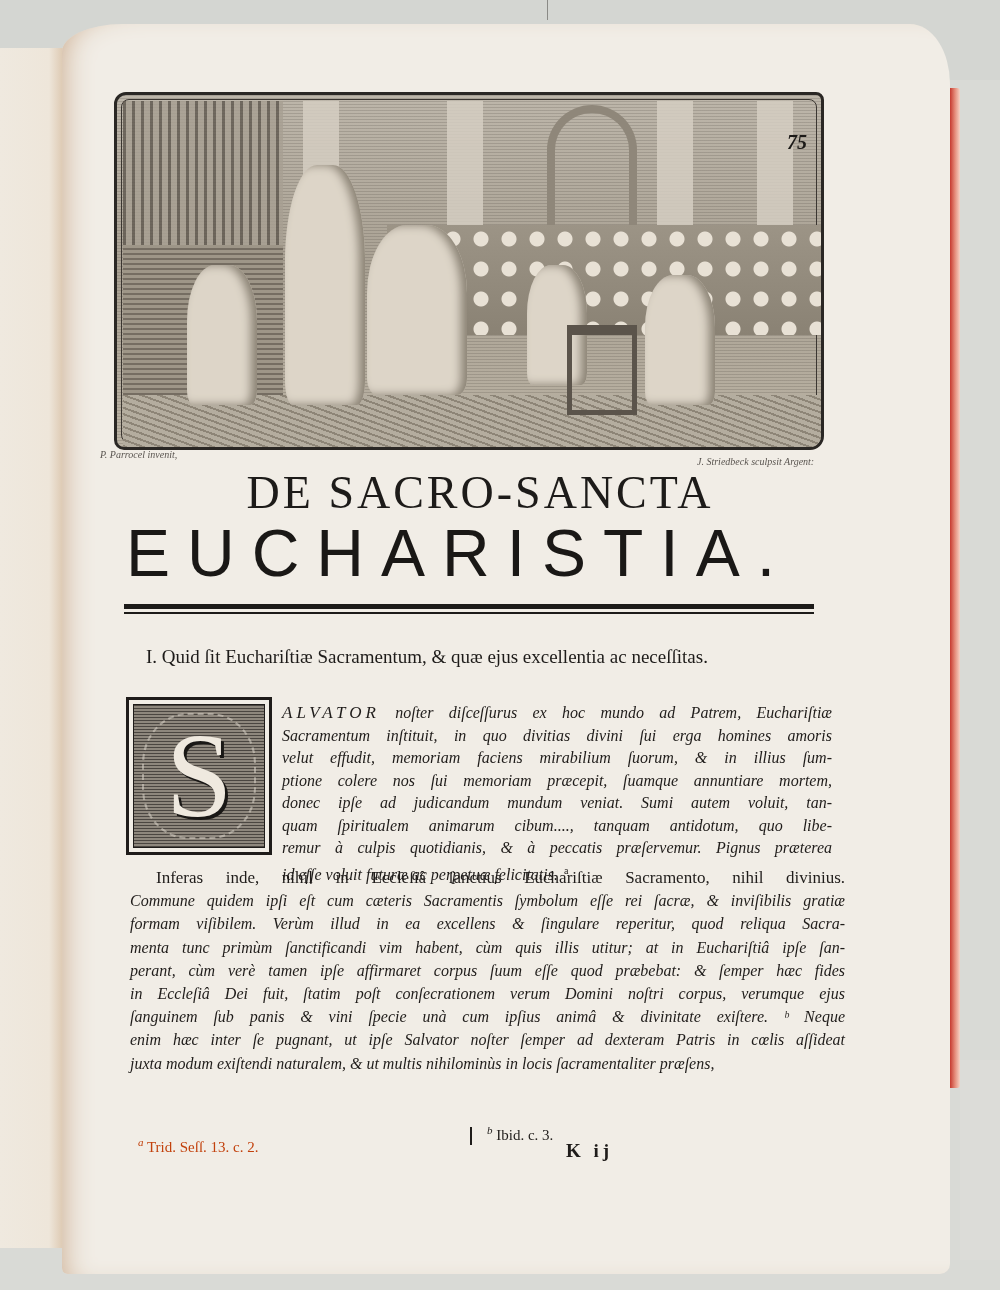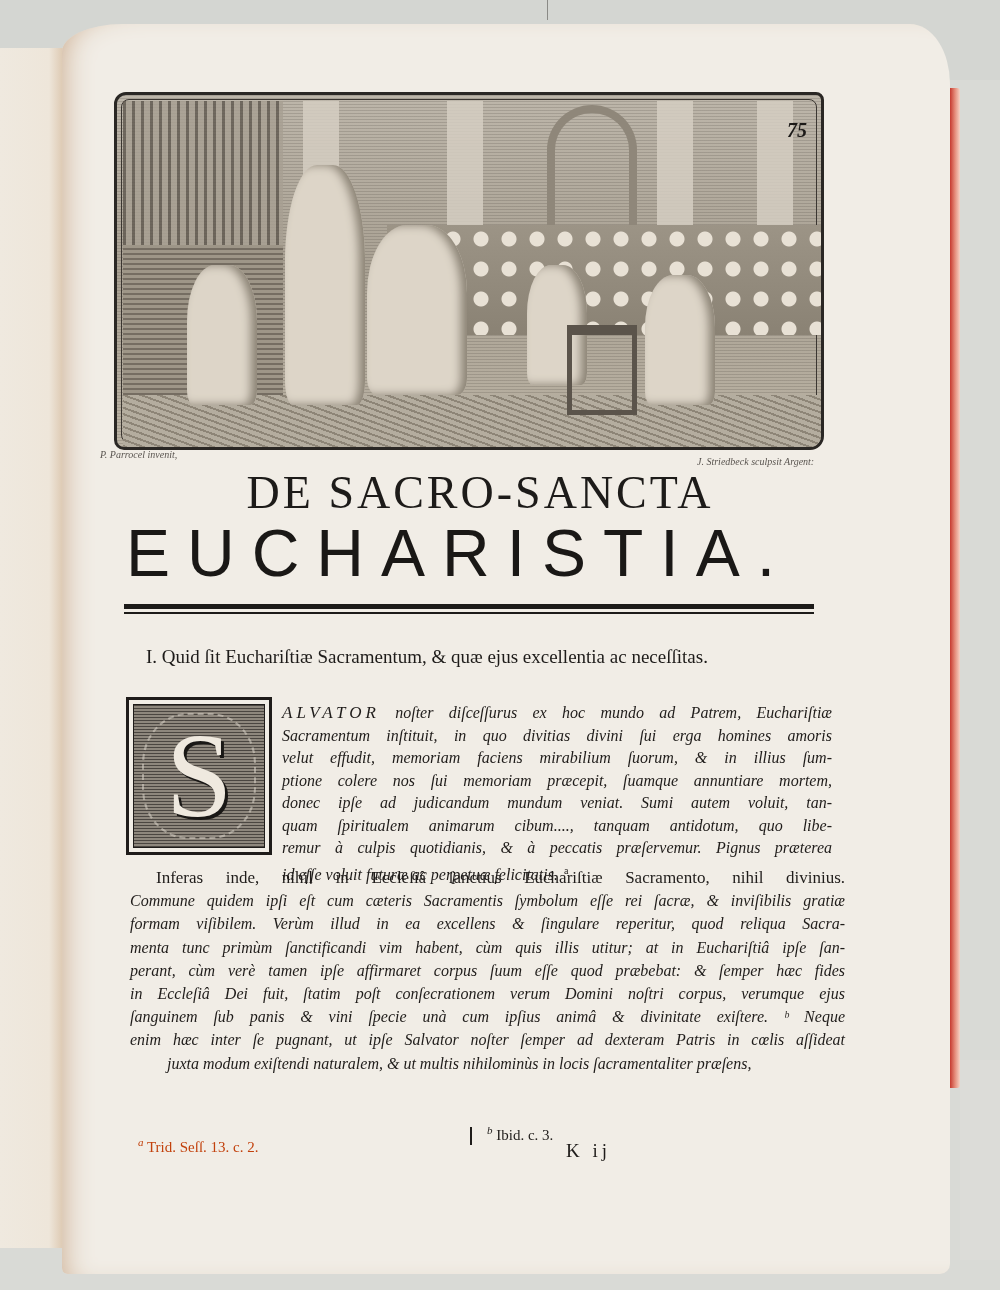--- a/index.html
+++ b/index.html
@@ -67,21 +67,21 @@
       radial-gradient(circle at 10px 14px, #e8e1d5 7px, transparent 8px) 0 0 / 28px 30px,
       linear-gradient(180deg, #9c9486, #8a8274);
   }
   .eng-floor {
     position: absolute; left: 6px; top: 300px; width: 700px; height: 52px;
     background: repeating-linear-gradient(20deg, #8d8577 0 2px, #b4ad9f 2px 6px);
   }
   .eng-figure { position: absolute; background: #ddd5c8; border-radius: 40% 40% 10% 10%; box-shadow: inset -6px 0 10px #8a8274; }
   .eng-chair { position: absolute; left: 450px; top: 230px; width: 70px; height: 90px; border: 5px solid #5b544b; border-top-width: 10px; }
   .plate-number {
-    position: absolute; right: 14px; top: 24px;
+    position: absolute; right: 14px; top: 36px;
     font-family: "Liberation Serif", serif; font-style: italic; font-weight: bold;
     font-size: 20px; color: #1c1a18; text-align: center;
   }
   .credit {
     position: absolute; font-family: "Liberation Serif", serif; font-style: italic;
     font-size: 10px; color: #5a5550;
   }
   .credit-left { left: 100px; top: 449px; }
   .credit-right { left: 672px; top: 456px; margin-left: 25px; }
 
@@ -134,26 +134,26 @@
   .smallcaps { font-style: italic; letter-spacing: 4px; font-size: 17px; }
   .sup { font-size: 10px; vertical-align: super; font-style: normal; margin-left: 6px; }
 
   .para-body {
     position: absolute; left: 130px; top: 866px; width: 715px;
     font-size: 16px; line-height: 23.2px; color: #1f1c1a;
   }
   .para-body .line { display: block; white-space: nowrap; text-align: justify; text-align-last: justify; }
   .para-body .line.roman { font-style: normal; font-size: 17px; padding-left: 26px; }
   .para-body .line.ital { font-style: italic; }
-  .para-body .line.last { text-align-last: left; margin-left: 37px; }
+  .para-body .line.last { text-align-last: left; }
 
   .footnote-a { position: absolute; left: 138px; top: 1136px; font-size: 15px; color: #c2410c; }
   .footnote-sep { position: absolute; left: 470px; top: 1127px; width: 2px; height: 18px; background: #1f1c1a; }
   .footnote-b { position: absolute; left: 487px; top: 1124px; font-size: 15px; color: #1f1c1a; }
-  .signature { position: absolute; left: 566px; top: 1140px; font-size: 19px; letter-spacing: 4px; color: #1f1c1a; }
+  .signature { position: absolute; left: 566px; top: 1140px; font-size: 19px; letter-spacing: 4px; color: #1f1c1a; font-weight: bold; }
   .note-mark { font-style: italic; font-size: 11px; vertical-align: super; }
 </style>
 </head>
 <body>
 
 <div class="backdrop-top"></div>
 <div class="wall-seam"></div>
 
 <div class="left-page"></div>
 

